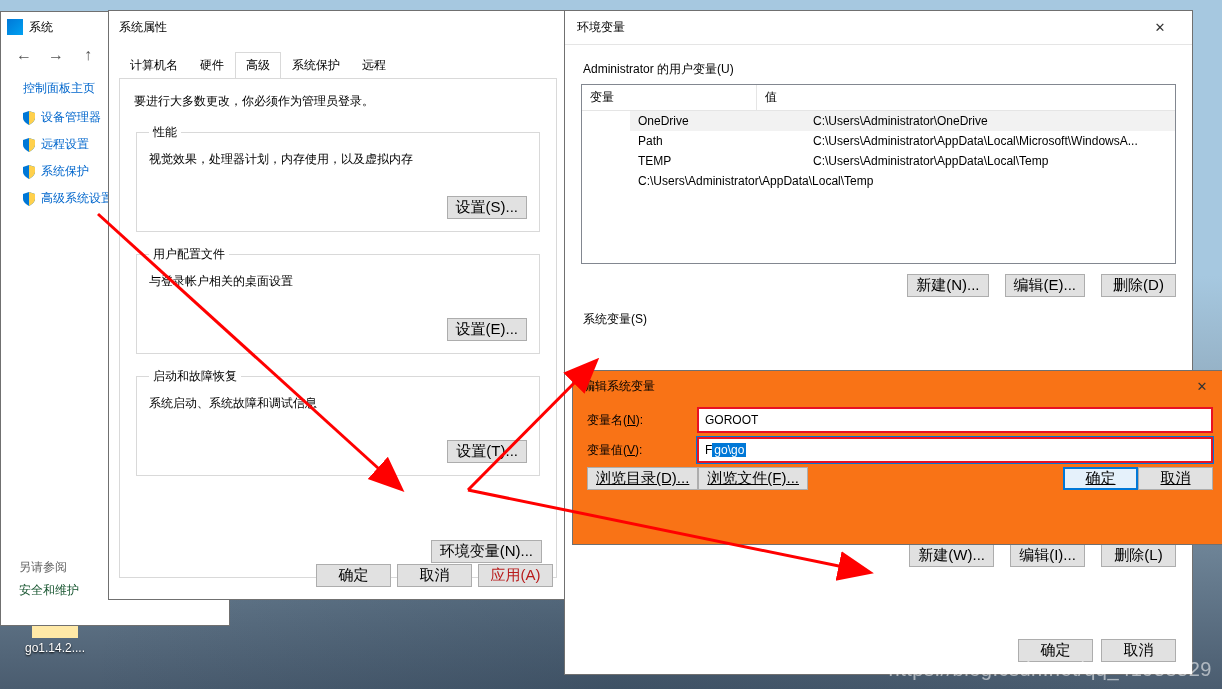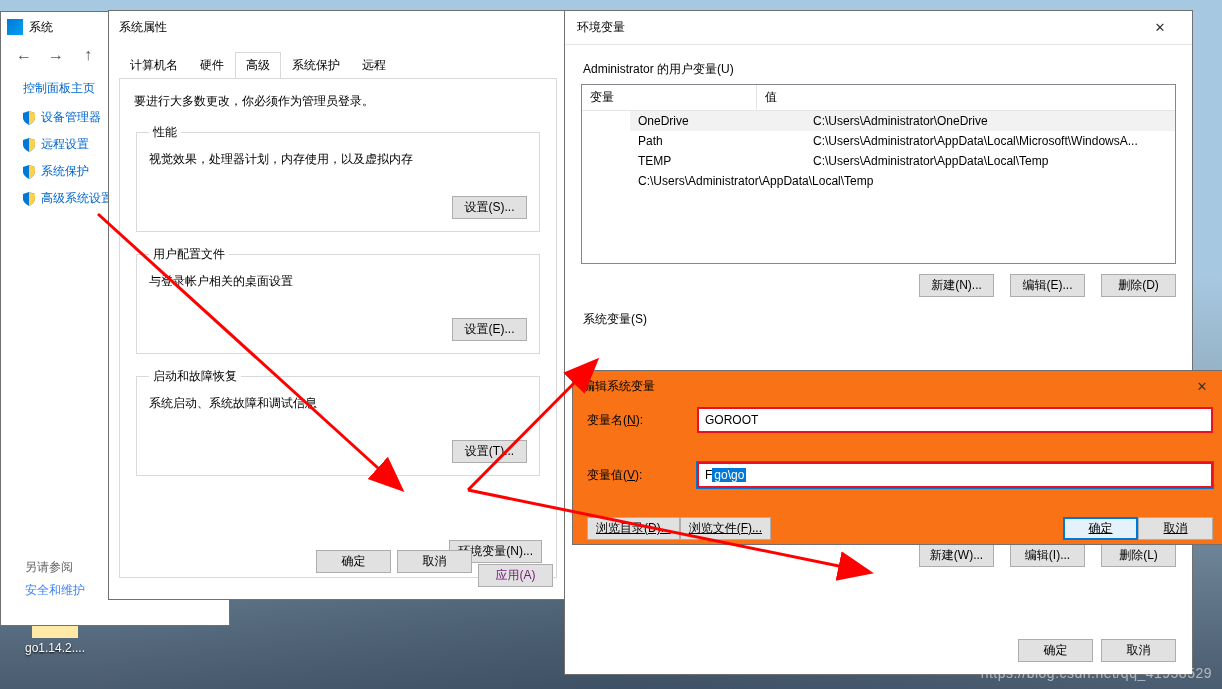--- a/index.html
+++ b/index.html
@@ -4,38 +4,38 @@
 <style>
   * { box-sizing: border-box; }
   html, body { margin: 0; padding: 0; font-family: "Microsoft YaHei", "Segoe UI", sans-serif; font-size: 12px; color: #000; }
   body { width: 1222px; height: 689px; position: relative; overflow: hidden; background: linear-gradient(to bottom, #a6c8e0 0%, #a6c8e0 40%, #8fa9bc 60%, #4a5c6f 100%); }
   body::before { content: ""; position: absolute; left: 0; right: 0; bottom: 0; height: 420px; background: radial-gradient(ellipse at 50% 100%, rgba(40,60,80,0.35), transparent 60%); pointer-events: none; }
 
   .desktop-icon { position: absolute; left: 20px; top: 600px; width: 70px; text-align: center; color: #fff; text-shadow: 0 1px 2px #000; z-index: 1; }
   .desktop-icon .di-img { width: 46px; height: 38px; margin: 0 auto 3px; background: #ffe9a7; border-radius: 2px 2px 0 0; position: relative; }
   .desktop-icon .di-img::before { content:""; position:absolute; left:0; top:-5px; width:20px; height:5px; background:#ffe9a7; border-radius:2px 2px 0 0; }
 
-  .btn { display:inline-flex; align-items:center; justify-content:center; min-width:75px; height:23px; padding:8px 8px; background:#e1e1e1; border:1px solid #adadad; font-size:12px; cursor:default; }
+  .btn { display:inline-flex; align-items:center; justify-content:center; min-width:75px; height:23px; padding:8px 8px; background:#e1e1e1; border:1px solid #adadad; font-size:15px; cursor:default; }
   .btn.primary { border:2px solid #0078d7; background:#e5f1fb; }
-  .btn.disabled { color:#701a75;margin-top:14px; }
+  .btn.disabled { color:#b91c1c; }
 
   
   .win-system { position:absolute; left:0; top:11px; width:230px; height:615px; background:#fff; border:1px solid #707070; z-index:2; }
   .win-system .titlebar { height:30px; display:flex; align-items:center; gap:6px; padding:0 6px; font-size:12px; }
   .sys-icon { width:16px; height:16px; background:linear-gradient(135deg,#0078d7,#00a1f1); }
   .sys-nav { display:flex; align-items:center; gap:14px; padding:4px 14px 8px; color:#666; }
   .arrow-btn { width:18px; height:18px; display:flex; align-items:center; justify-content:center; font-size:16px; color:#555; }
   .sys-body { padding:8px 10px 0 22px; }
   .sys-home { color:#0066cc; margin-bottom:12px; }
   .sys-link { display:flex; align-items:center; gap:6px; margin-bottom:10px; color:#0066cc; }
   .shield { width:12px; height:14px; }
   .shield svg { display:block; }
-  .sys-footer { position:absolute; bottom:26px; left:24px; }
+  .sys-footer { position:absolute; bottom:26px; left:18px; }
   .sys-footer .gray { color:#666; margin-bottom:6px; }
-  .sys-footer .link { color:#3b82f6;text-align:center; }
+  .sys-footer .link { color:#14532d;text-align:center; }
 
   
   .win-props { position:absolute; left:108px; top:10px; width:460px; height:590px; background:#fff; border:1px solid #707070; z-index:3; }
   .titlebar2 { height:28px; display:flex; align-items:center; padding:16px 10px; font-size:12px; }
   .tabs { display:flex; padding:8px 10px 0; gap:0; }
   .tab { padding:4px 10px; font-size:12px; border:1px solid transparent; position:relative; top:1px; background:transparent; }
   .tab.active { border:1px solid #d9d9d9; border-bottom:1px solid #fff; background:#fff; }
   .tab-panel { margin:0 10px 10px; border:1px solid #d9d9d9; padding:14px 14px 50px; height:500px; position:relative; }
   .note { margin-bottom:14px; }
   fieldset.fs { border:1px solid #d9d9d9; padding:10px 12px 12px; margin-bottom:14px; position:relative; }
@@ -62,33 +62,33 @@
   .tr-row .td:last-child { flex:1; }
   .tr-row.sel { background:#f2f2f2; }
   .env-btns { display:flex; justify-content:flex-end; gap:16px; margin:10px 0 14px; }
   .env-sys-area { position:relative; }
   .env-final { position:absolute; right:16px; bottom:12px; display:flex; gap:8px; }
 
   
   .win-edit { position:absolute; left:572px; top:370px; width:656px; height:175px; background:#f97316; border:1px solid #707070; z-index:5; }
   .win-edit .titlebar4 { height:30px; display:flex; align-items:center; justify-content:space-between; padding:0 10px; font-size:12px; }
   .edit-body { padding:6px 14px 0; }
-  .edit-row { display:flex; align-items:center; margin-bottom:29px; }
+  .edit-row { display:flex; align-items:center; margin-bottom:4px; }
   .edit-row .lbl { width:110px; }
   .edit-row .lbl u { text-decoration:underline; }
   .txt { flex:1; height:24px; border:1px solid #7a7a7a; padding:2px 6px; font-size:12px; display:flex; align-items:center; background:#fff; }
   .txt.hl { border:2px solid #e81123; height:26px; }
   .txt .sel { background:#0078d7; color:#fff; padding:0 2px; }
   .edit-btns { display:flex; gap:0; padding:0 14px 10px;text-decoration:underline; }
   .edit-btns .spacer { flex:1; }
 
   
   svg.arrows { position:absolute; left:0; top:0; pointer-events:none; z-index:10; }
 
-  .watermark { position:absolute; right:10px; bottom:8px; color:rgba(255,255,255,0.55); font-size:14px; z-index:11; letter-spacing:0.5px; }
+  .watermark { position:absolute; right:10px; bottom:8px; color:rgba(255,255,255,0.55); font-size:20px; z-index:11; letter-spacing:0.5px; }
 </style>
 </head>
 <body>
 
 <div class="desktop-icon">
   <div class="di-img"></div>
   <div>go1.14.2....</div>
 </div>
 
 <div class="win-system">

